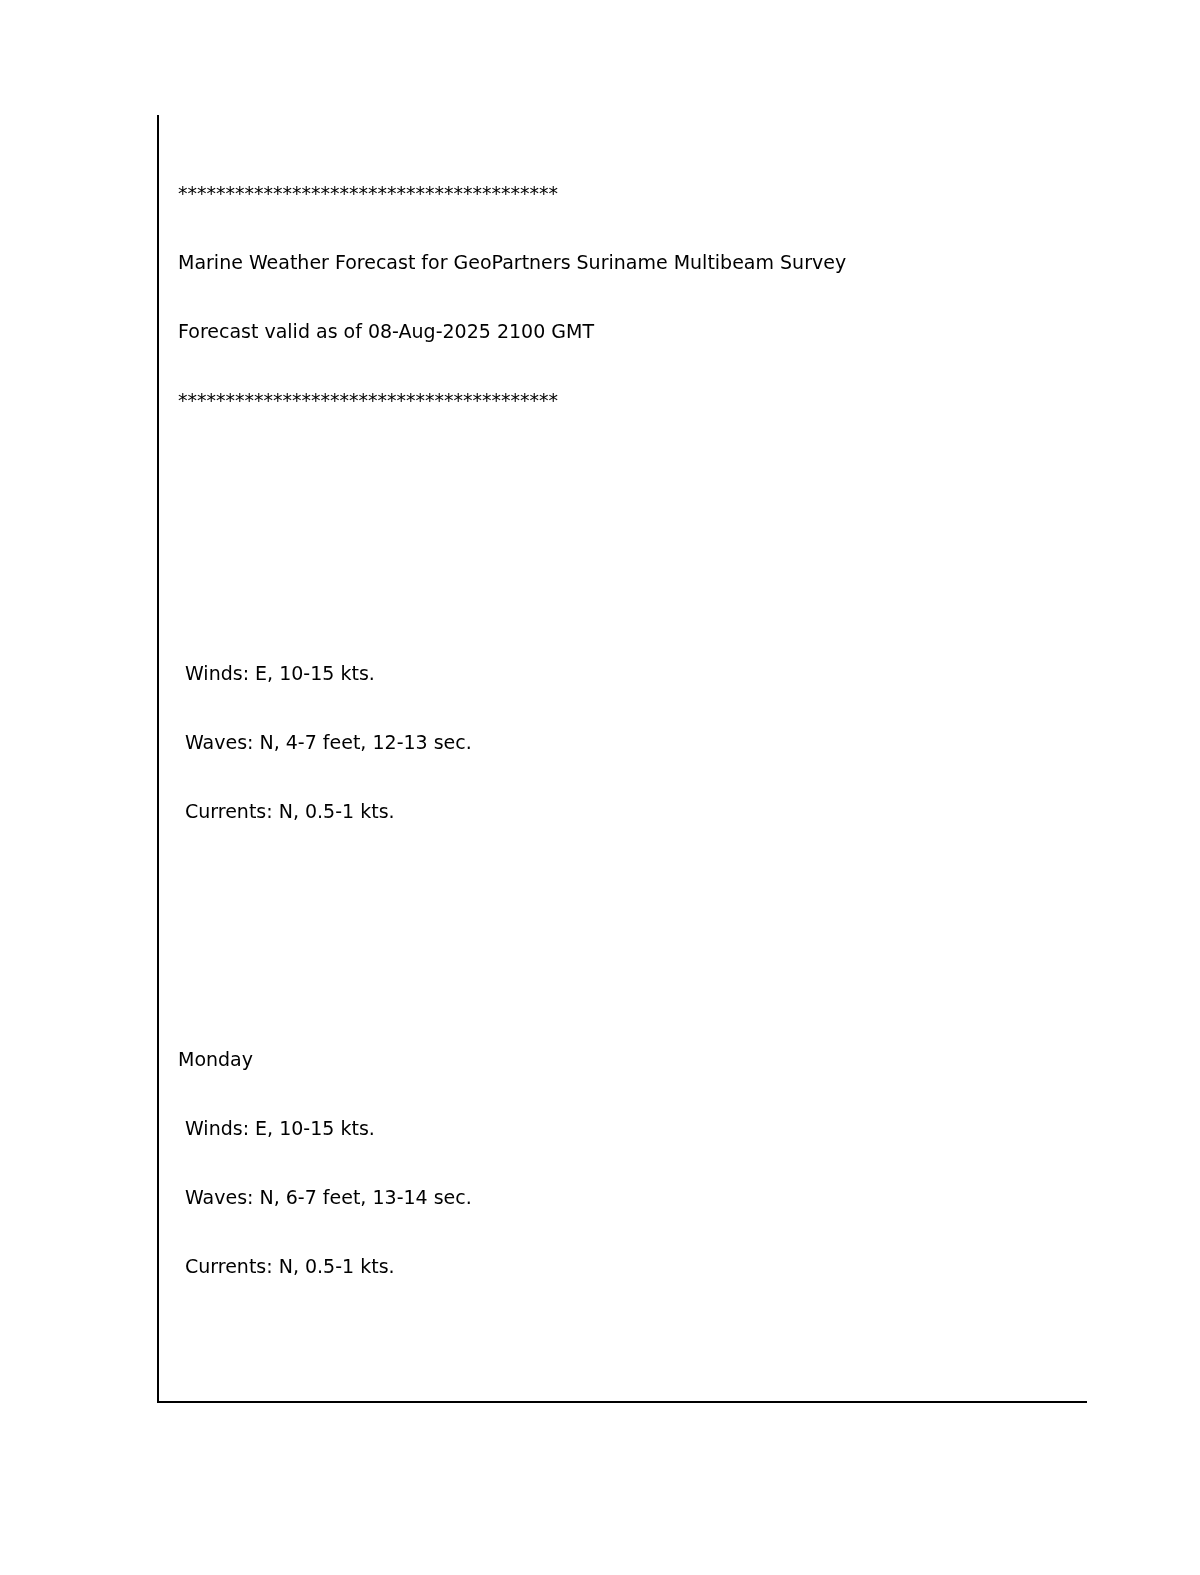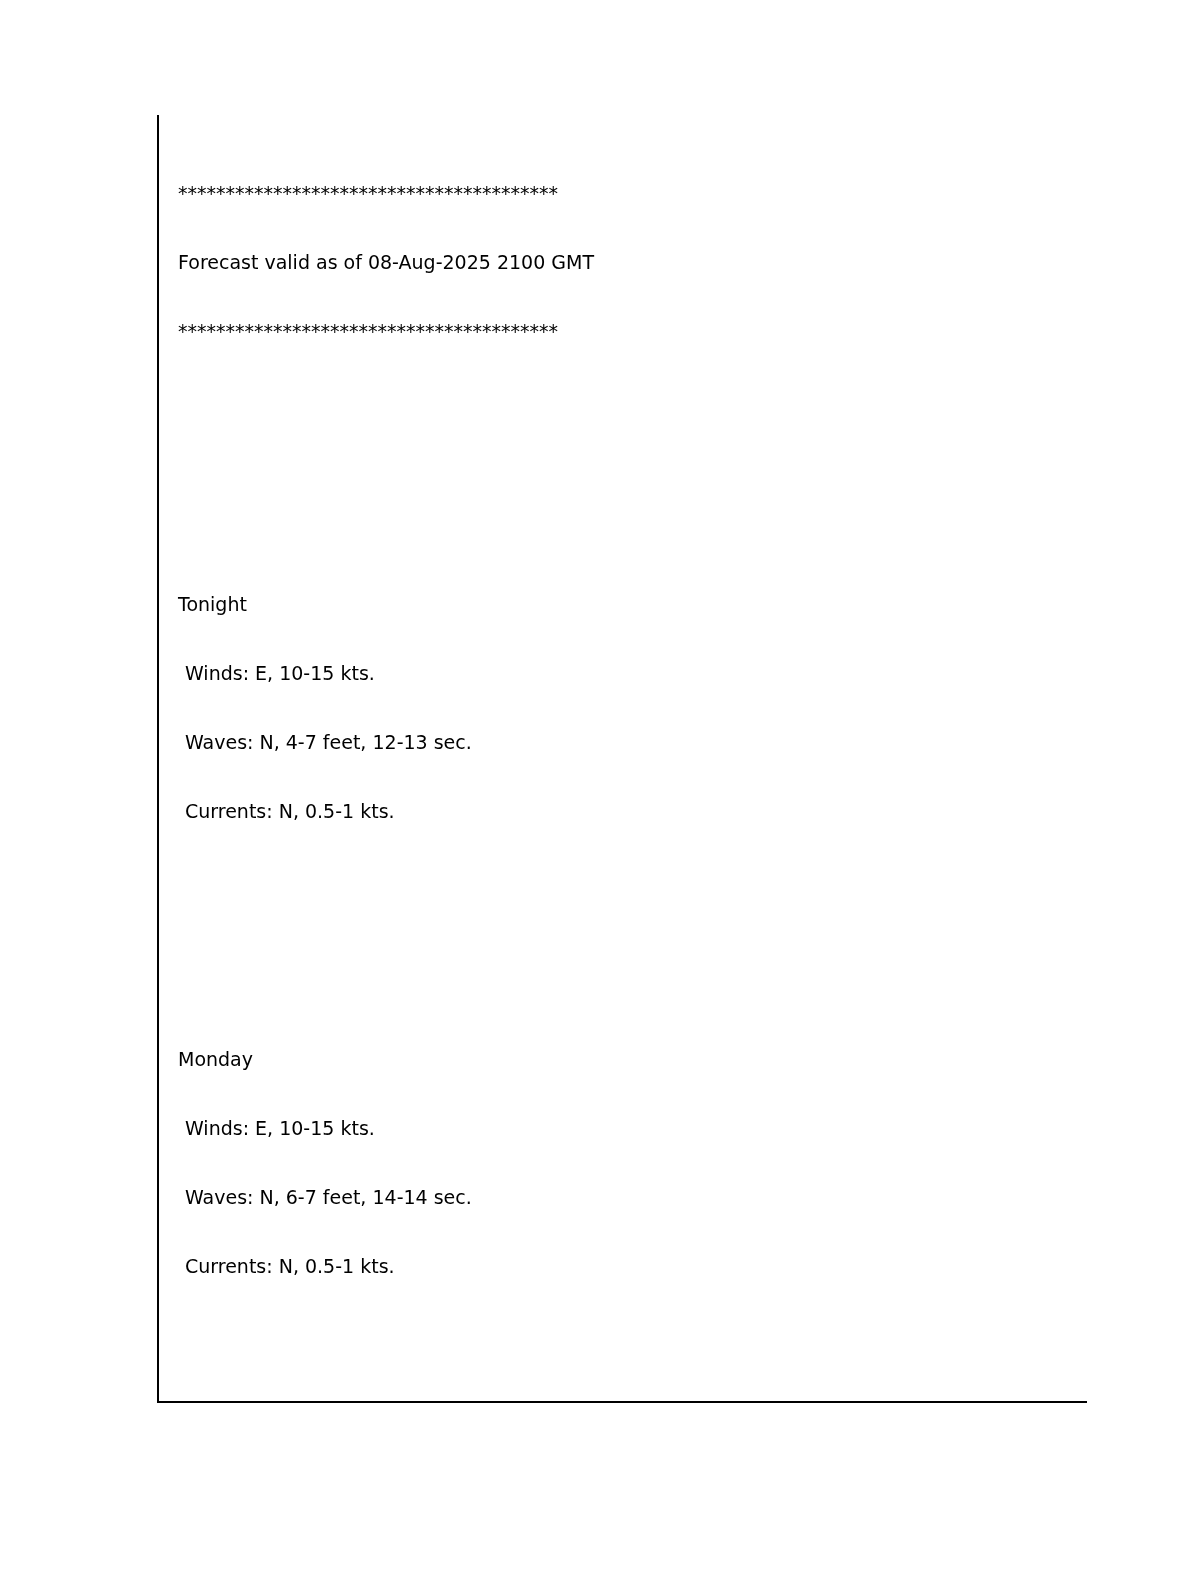--- a/index.html
+++ b/index.html
@@ -61,37 +61,37 @@
 <body>
 
 <div class="page">
 
   <div class="vline"></div>
   <div class="hline"></div>
 
   <div class="content">
 
     <div class="line">****************************************</div>
+    <div class="line">Marine Weather Forecast for GeoPartners Suriname Multibeam Survey</div>
     <div class="line">Forecast valid as of 08-Aug-2025 2100 GMT</div>
     <div class="line">****************************************</div>
     <div class="blank"></div>
     <div class="blank"></div>
 
     <div class="section">
-      <div class="line">Tonight</div>
       <div class="line detail">Winds: E, 10-15 kts.</div>
       <div class="line detail">Waves: N, 4-7 feet, 12-13 sec.</div>
       <div class="line detail">Currents: N, 0.5-1 kts.</div>
       <div class="blank"></div>
     </div>
 
     <div class="section">
       <div class="line">Monday</div>
       <div class="line detail">Winds: E, 10-15 kts.</div>
-      <div class="line detail">Waves: N, 6-7 feet, 14-14 sec.</div>
+      <div class="line detail">Waves: N, 6-7 feet, 13-14 sec.</div>
       <div class="line detail">Currents: N, 0.5-1 kts.</div>
       <div class="blank"></div>
     </div>
 
     
 
     
 
     
 

